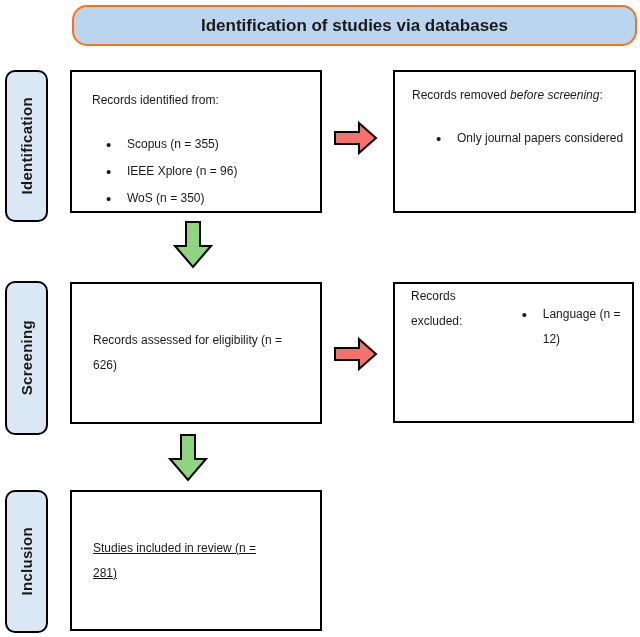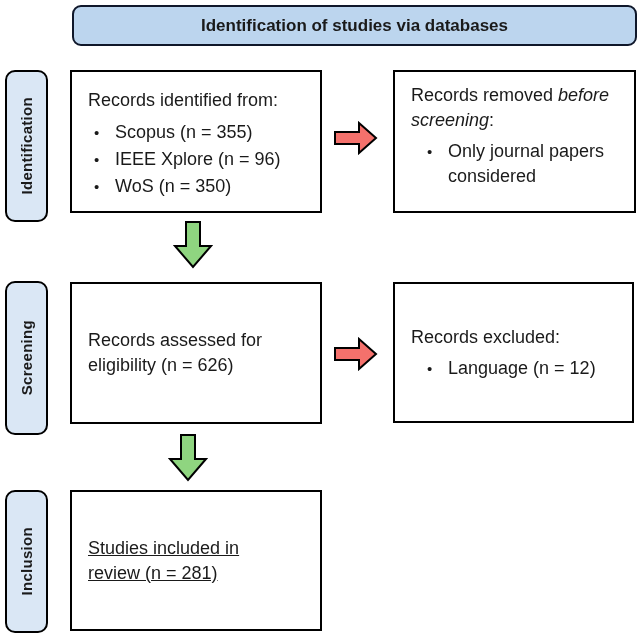--- a/index.html
+++ b/index.html
@@ -15,22 +15,22 @@
   .abs { position: absolute; }
   .box {
     position: absolute;
     background: #ffffff;
     border: 2px solid #000000;
   }
   .header-box {
     position: absolute;
     left: 72px; top: 5px; width: 565px; height: 41px;
     background: #BCD5EE;
-    border: 2px solid #0f172a;
-    border-radius: 9px;
+    border: 2px solid #f97316;
+    border-radius: 15px;
     display: flex; align-items: center; justify-content: center;
     font-weight: bold; font-size: 17px;
   }
   .stage {
     position: absolute;
     left: 5px; width: 43px;
     background: #DAE7F5;
     border: 2px solid #000000;
     border-radius: 10px;
     display: flex; align-items: center; justify-content: center;
@@ -45,29 +45,29 @@
   }
   .stage-identification { top: 70px;  height: 152px; }
   .stage-screening      { top: 281px; height: 154px; }
   .stage-inclusion      { top: 490px; height: 143px; }
 
   .box-identified { left: 70px;  top: 70px;  width: 252px; height: 143px; padding: 16px 8px 0 20px; }
   .box-removed    { left: 393px; top: 70px;  width: 243px; height: 143px; padding: 11px 6px 0 17px; }
   .box-assessed   { left: 70px;  top: 282px; width: 252px; height: 142px;
                     display: flex; flex-direction: column; justify-content: center; padding: 0 24px 0 21px; }
   .box-excluded   { left: 393px; top: 282px; width: 241px; height: 141px;
-                    display: flex; flex-direction: column; justify-content: center; padding: 0 6px 0 16px; }
+                    display: flex; flex-direction: row; justify-content: center; padding: 0 6px 0 16px; }
   .box-included   { left: 70px;  top: 490px; width: 252px; height: 141px;
                     display: flex; flex-direction: column; justify-content: center; padding: 0 40px 0 21px; text-decoration: underline; }
 
-  .box, .box p { font-size: 18px; line-height: 25px; padding-left: 8px; }
+  .box, .box p { font-size: 12px; line-height: 25px; }
   .box p { margin: 0; }
 
   ul.bullets {
-    margin: 6px 0 0 0;
+    margin: 18px 0 0 0;
     padding: 0 0 0 14px;
     list-style: none;
   }
   .box-removed ul.bullets, .box-excluded ul.bullets { padding-left: 24px; }
   ul.bullets li {
     position: relative;
     padding-left: 21px;
     line-height: 25px;
   }
   .box-identified ul.bullets li { line-height: 27px; }

